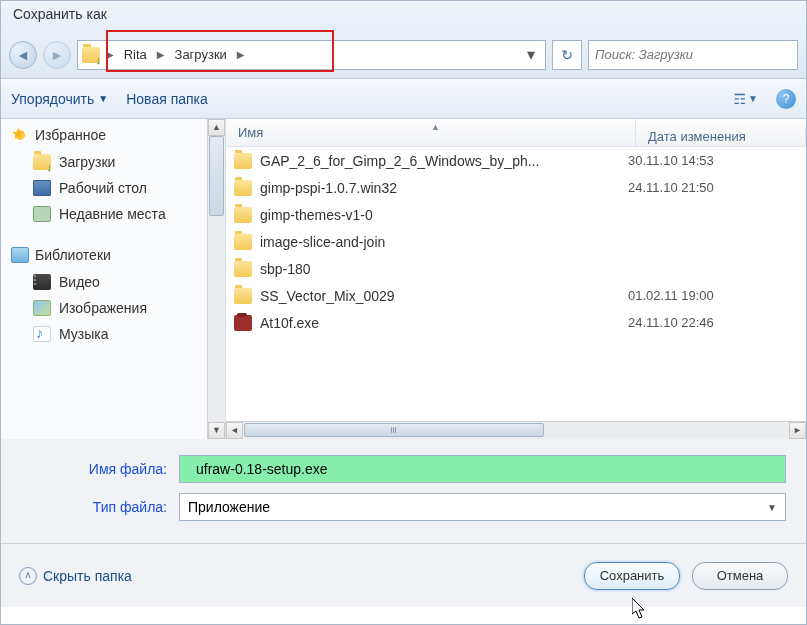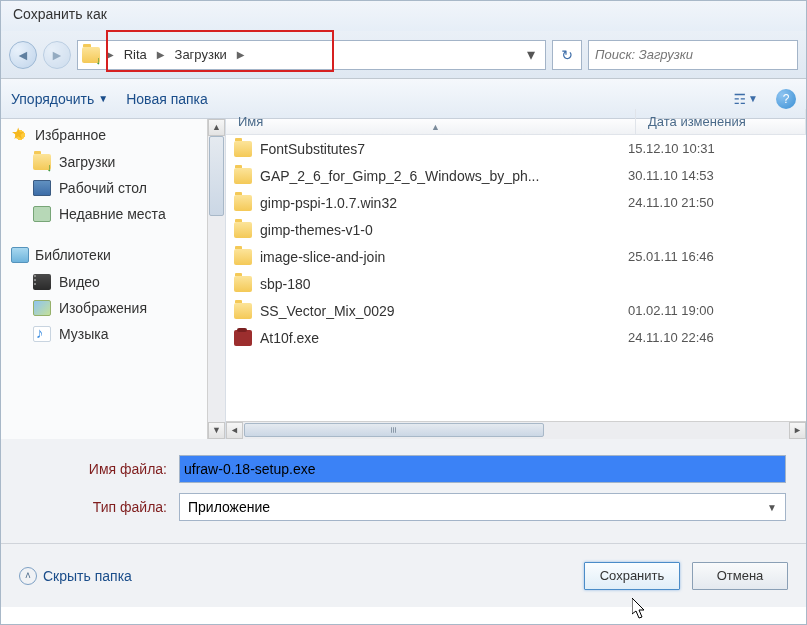--- a/index.html
+++ b/index.html
@@ -45,45 +45,45 @@
 .ico-video { background: linear-gradient(#4a4a4a, #2a2a2a); border-radius:2px; position:relative; }
 .ico-video::before { content:""; position:absolute; left:1px; top:1px; width:2px; height:12px; background: repeating-linear-gradient(#888 0 2px, transparent 2px 4px); }
 .ico-doc { background:#fff; border:1px solid #b8c4d2; border-radius:1px; position:relative; }
 .ico-doc::before { content:""; position:absolute; top:3px; left:3px; right:3px; height:1px; background:#c0c0c0; box-shadow:0 3px 0 #c0c0c0, 0 6px 0 #c0c0c0; }
 .ico-img { background: linear-gradient(135deg, #8ec4f1, #c4e09a); border:1px solid #95b06a; border-radius:2px; }
 .ico-music { background:#fff; border:1px solid #c8d4e0; border-radius:2px; position:relative; }
 .ico-music::before { content:"♪"; color:#3d8de0; position:absolute; top:-3px; left:2px; font-size:15px; }
 .ico-exe { background:#9c2e2e; border-radius:2px; position:relative; }
 .ico-exe::before { content:""; position:absolute; top:-2px; left:3px; width:10px; height:4px; background:#7a2020; border-radius:2px; }
 .filelist { flex: 1; background: #fff; display: flex; flex-direction: column; }
-.fl-header { display: flex; height: 16px; border-bottom: 1px solid #e0e4ea; background: linear-gradient(#fdfdfe, #f0f2f5); font-size: 13px; color: #4a6a8a; align-items: flex-end; }
+.fl-header { display: flex; height: 28px; border-bottom: 1px solid #e0e4ea; background: linear-gradient(#fdfdfe, #f0f2f5); font-size: 13px; color: #4a6a8a; }
 .fl-col { padding: 5px 12px; border-right: 1px solid #e0e4ea; display: flex; align-items: center; gap: 6px; cursor: pointer; }
 .fl-col.name { flex: 1; }
 .fl-col.date { width: 170px; margin-top: 8px; }
 .fl-rows { flex: 1; overflow: hidden; }
 .fl-row { display: flex; align-items: center; height: 27px; padding: 0 8px; font-size: 14px; color: #333; cursor: pointer; }
 .fl-row .ico { margin-right: 8px; }
 .fl-name { flex: 1; white-space: nowrap; overflow: hidden; text-overflow: ellipsis; padding-right: 10px; }
 .fl-date { width: 170px; color: #555; font-size: 13px; }
 .fl-hscroll { height: 18px; border-top: 1px solid #d0d0d0; background: #ecedf0; display: flex; }
 .fl-hscroll .harrow { width: 17px; height: 17px; background: linear-gradient(#f6f6f6,#e3e3e3); border: 1px solid #c8c8c8; font-size: 9px; text-align: center; line-height: 15px; color: #555; cursor: pointer; }
 .fl-hscroll .htrack { flex: 1; position: relative; }
 .fl-hscroll .hthumb { position: absolute; left: 1px; top: 1px; width: 300px; height: 14px; background: linear-gradient(#e5eaf0,#cbd7e5); border: 1px solid #a8b8c8; border-radius: 2px; cursor: pointer; }
 .fl-hscroll .hthumb::before { content: "≡"; position: absolute; left: 50%; top: 0; transform: translateX(-50%) rotate(90deg); color: #7a8a9a; font-size: 11px; }
 .form-area { padding: 16px 20px 12px; background: #f0f2f5; }
 .form-row { display: flex; align-items: center; margin-bottom: 10px; }
-.form-label { width: 158px; text-align: right; padding-right: 12px; font-size: 14px; color: #7f1d1d; }
-.form-input { flex: 1; height: 28px; border: 1px solid #a3b4c8; background: #3b82f6; padding: 0 4px; font-size: 14px; outline: none; }
+.form-label { width: 158px; text-align: right; padding-right: 12px; font-size: 14px; color: #1d4ed8; }
+.form-input { flex: 1; height: 28px; border: 1px solid #a3b4c8; background: #86efac; padding: 0 16px; font-size: 14px; outline: none; }
 .form-select { flex: 1; height: 28px; border: 1px solid #a3b4c8; background: #fff; padding: 0 8px; font-size: 14px; display: flex; align-items: center; justify-content: space-between; cursor: pointer; }
 .form-select .drop { color: #555; font-size: 10px; }
 .footer { height: 64px; background: #f0f2f5; border-top: 1px solid #d0d4da; display: flex; align-items: center; padding: 0 18px; gap: 12px; }
 .hide-folders { display: flex; align-items: center; gap: 6px; color: #1a4d8a; font-size: 14px; cursor: pointer; }
 .hide-folders .circ { width: 18px; height: 18px; border: 1px solid #7da0c4; border-radius: 50%; display: flex; align-items: center; justify-content: center; font-size: 10px; color: #4a6a8a; }
 .footer-spacer { flex: 1; }
-.btn { min-width: 96px; height: 28px; border: 1px solid #8a9fb5; border-radius: 1px; background: linear-gradient(#f9fafb, #e4e9ef); font-size: 13px; color: #333; cursor: pointer; padding: 0 14px; }
+.btn { min-width: 96px; height: 28px; border: 1px solid #8a9fb5; border-radius: 13px; background: linear-gradient(#f9fafb, #e4e9ef); font-size: 13px; color: #333; cursor: pointer; padding: 0 14px; }
 .btn.primary { border-color: #4a8cc8; box-shadow: 0 0 3px rgba(80,150,220,0.6); background: linear-gradient(#fafdff, #e0eef8); }
 .cursor { position: absolute; left: 632px; top: 598px; width: 16px; height: 22px; pointer-events: none; z-index: 100; }
 .sort-ind { font-size: 9px; color: #7a8a9a; margin: 0 auto; }
 </style>
 </head>
 <body>
 
 <div class="dialog">
   <div class="titlebar">
     <span>Сохранить как</span>
@@ -173,41 +173,35 @@
       <div class="fl-header">
         <div class="fl-col name">
           <span>Имя</span>
           <span class="sort-ind" style="position:absolute;left:calc(225px + (100% - 225px - 170px)/2);top:122px;">▲</span>
         </div>
         <div class="fl-col date">Дата изменения</div>
       </div>
       <div class="fl-rows" id="file-rows">
           <div class="fl-row">
             <span class="ico ico-folder"></span>
-            <span class="fl-name">FontSubstitutes7</span>
-            <span class="fl-date">15.12.10 10:31</span>
-          </div>
-          <div class="fl-row">
-            <span class="ico ico-folder"></span>
             <span class="fl-name">GAP_2_6_for_Gimp_2_6_Windows_by_ph...</span>
             <span class="fl-date">30.11.10 14:53</span>
           </div>
           <div class="fl-row">
             <span class="ico ico-folder"></span>
             <span class="fl-name">gimp-pspi-1.0.7.win32</span>
             <span class="fl-date">24.11.10 21:50</span>
           </div>
           <div class="fl-row">
             <span class="ico ico-folder"></span>
             <span class="fl-name">gimp-themes-v1-0</span>
           </div>
           <div class="fl-row">
             <span class="ico ico-folder"></span>
             <span class="fl-name">image-slice-and-join</span>
-            <span class="fl-date">25.01.11 16:46</span>
           </div>
           <div class="fl-row">
             <span class="ico ico-folder"></span>
             <span class="fl-name">sbp-180</span>
           </div>
           <div class="fl-row">
             <span class="ico ico-folder"></span>
             <span class="fl-name">SS_Vector_Mix_0029</span>
             <span class="fl-date">01.02.11 19:00</span>
           </div>

